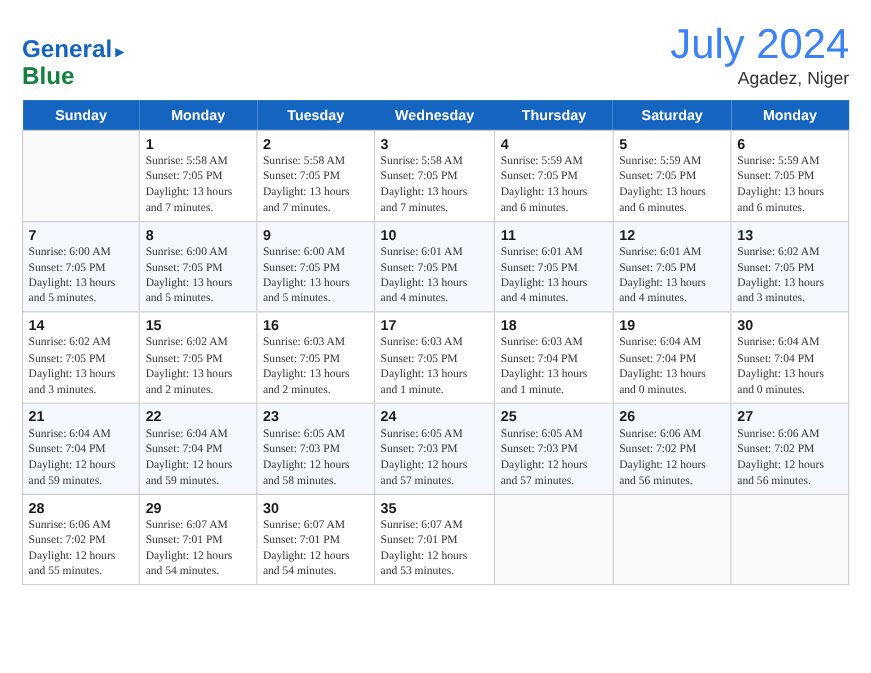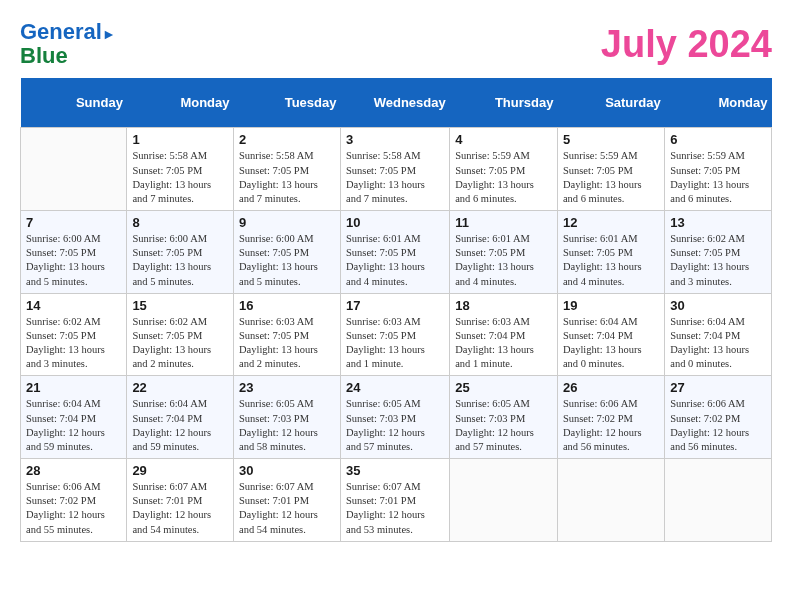--- a/index.html
+++ b/index.html
@@ -6,58 +6,58 @@
     body {
       font-family: Arial, sans-serif;
       background: #fff;
       width: 792px;
       min-height: 612px;
       padding: 20px;
     }
     .header {
       display: flex;
       justify-content: space-between;
-      align-items: center;
+      align-items: flex-end;
       margin-bottom: 10px;
     }
     .logo-text {
       font-size: 22px;
       font-weight: bold;
       color: #1a1a1a;
       line-height: 1.1;
     }
     .logo-text span {
       color: #1565c0;
     }
     .logo-wrapper {
       display: flex;
       align-items: flex-start;
     }
     .title-block {
       text-align: right;
     }
     .month-title {
       font-size: 38px;
-      font-weight: bold;
-      color: #ec4899;
+      font-weight: normal;
+      color: #3b82f6;
     }
     .subtitle {
       font-size: 16px;
       color: #333;
     }
     table {
       width: 100%;
       border-collapse: collapse;
       font-size: 11px;
     }
     th {
       background-color: #1565c0;
       color: #fff;
-      padding: 17px 4px;
-      text-align: right;
+      padding: 6px 4px;
+      text-align: center;
       font-size: 13px;
       font-weight: bold;
       margin-left: 24px;
     }
     td {
       border: 1px solid #ccc;
       vertical-align: top;
       padding: 4px 5px;
       width: 113px;
       min-height: 80px;
@@ -85,20 +85,21 @@
 
 <div class="header">
   <div class="logo-wrapper">
     <div class="logo-text">
       <div><span>General</span><span style="color:#1565c0; font-size:14px;">►</span></div>
       <div style="color:#15803d;">Blue</div>
     </div>
   </div>
   <div class="title-block">
     <div class="month-title">July 2024</div>
+    <div class="subtitle">Agadez, Niger</div>
   </div>
 </div>
 
 <table>
   <thead>
     <tr>
     <th>Sunday</th>
         <th>Monday</th>
         <th>Tuesday</th>
         <th>Wednesday</th>

